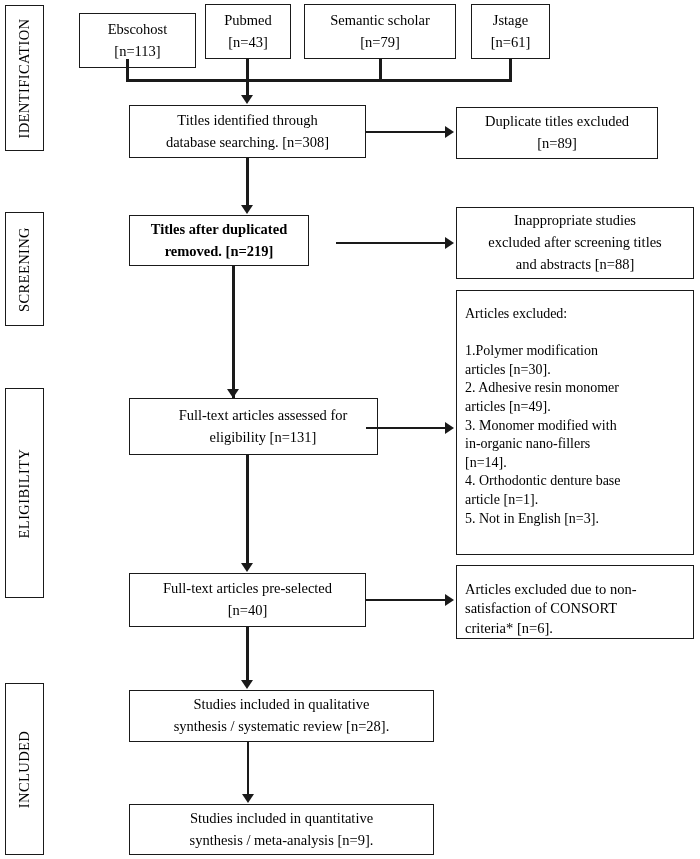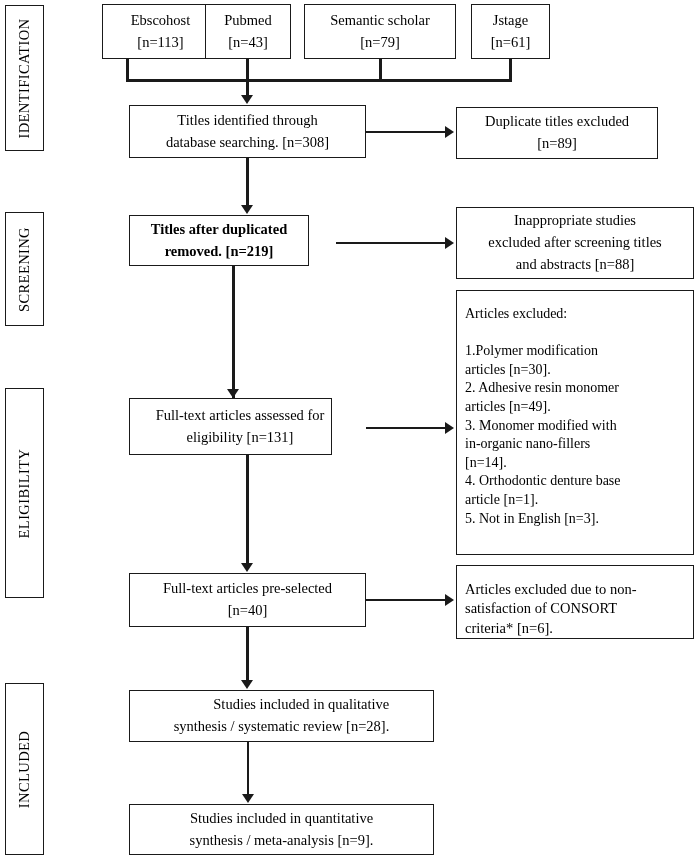--- a/index.html
+++ b/index.html
@@ -104,21 +104,21 @@
   </div>
 
   <div class="stage" style="left:5px; top:388px; width:39px; height:210px;">
     <span>ELIGIBILITY</span>
   </div>
 
   <div class="stage" style="left:5px; top:683px; width:39px; height:172px;">
     <span>INCLUDED</span>
   </div>
 
-  <div class="box multiline" style="left:79px; top:4px; width:117px; height:55px;margin-left:23px;">Ebscohost
+  <div class="box multiline" style="left:79px; top:13px; width:117px; height:55px;">Ebscohost
 [n=113]</div>
 
   <div class="box multiline" style="left:205px; top:4px; width:86px; height:55px;">Pubmed
 [n=43]</div>
 
   <div class="box multiline" style="left:304px; top:4px; width:152px; height:55px;">Semantic scholar
 [n=79]</div>
 
   <div class="box multiline" style="left:471px; top:4px; width:79px; height:55px;">Jstage
 [n=61]</div>
@@ -164,21 +164,21 @@
 articles  [n=30].
 2. Adhesive resin monomer
 articles  [n=49].
 3. Monomer modified with
 in-organic nano-fillers
 [n=14].
 4. Orthodontic denture base
 article  [n=1].
 5. Not in English [n=3].</div>
 
-  <div class="box multiline" style="left:129px; top:398px; width:203px; height:57px;padding-left:24px;">Full-text articles  assessed for
+  <div class="box multiline" style="left:129px; top:398px; width:249px; height:57px;padding-left:24px;">Full-text articles  assessed for
 eligibility  [n=131]</div>
 
   <div class="hline thin" style="left:366px; top:427px; width:81px;"></div>
   <div class="arrow-right" style="left:445px; top:422px;"></div>
 
   <div class="vline" style="left:246px; top:455px; height:110px;"></div>
   <div class="arrow-down" style="left:241px; top:563px;"></div>
 
   <div class="box multiline" style="left:129px; top:573px; width:237px; height:54px;">Full-text articles  pre-selected
 [n=40]</div>
@@ -186,21 +186,21 @@
   <div class="box left-align multiline" style="left:456px; top:565px; width:238px; height:74px;">Articles  excluded due to non-
 satisfaction of CONSORT
 criteria* [n=6].</div>
 
   <div class="hline thin" style="left:366px; top:599px; width:81px;"></div>
   <div class="arrow-right" style="left:445px; top:594px;"></div>
 
   <div class="vline" style="left:246px; top:627px; height:55px;"></div>
   <div class="arrow-down" style="left:241px; top:680px;"></div>
 
-  <div class="box multiline" style="left:129px; top:690px; width:305px; height:52px;text-align:right;">Studies included in qualitative
+  <div class="box multiline" style="left:129px; top:690px; width:305px; height:52px;">Studies included in qualitative
 synthesis / systematic review  [n=28].</div>
 
   <div class="vline thin" style="left:247px; top:742px; height:55px;"></div>
   <div class="arrow-down" style="left:242px; top:794px;"></div>
 
   <div class="box multiline" style="left:129px; top:804px; width:305px; height:51px;">Studies included in quantitative
 synthesis / meta-analysis [n=9].</div>
 
 </div>
 

